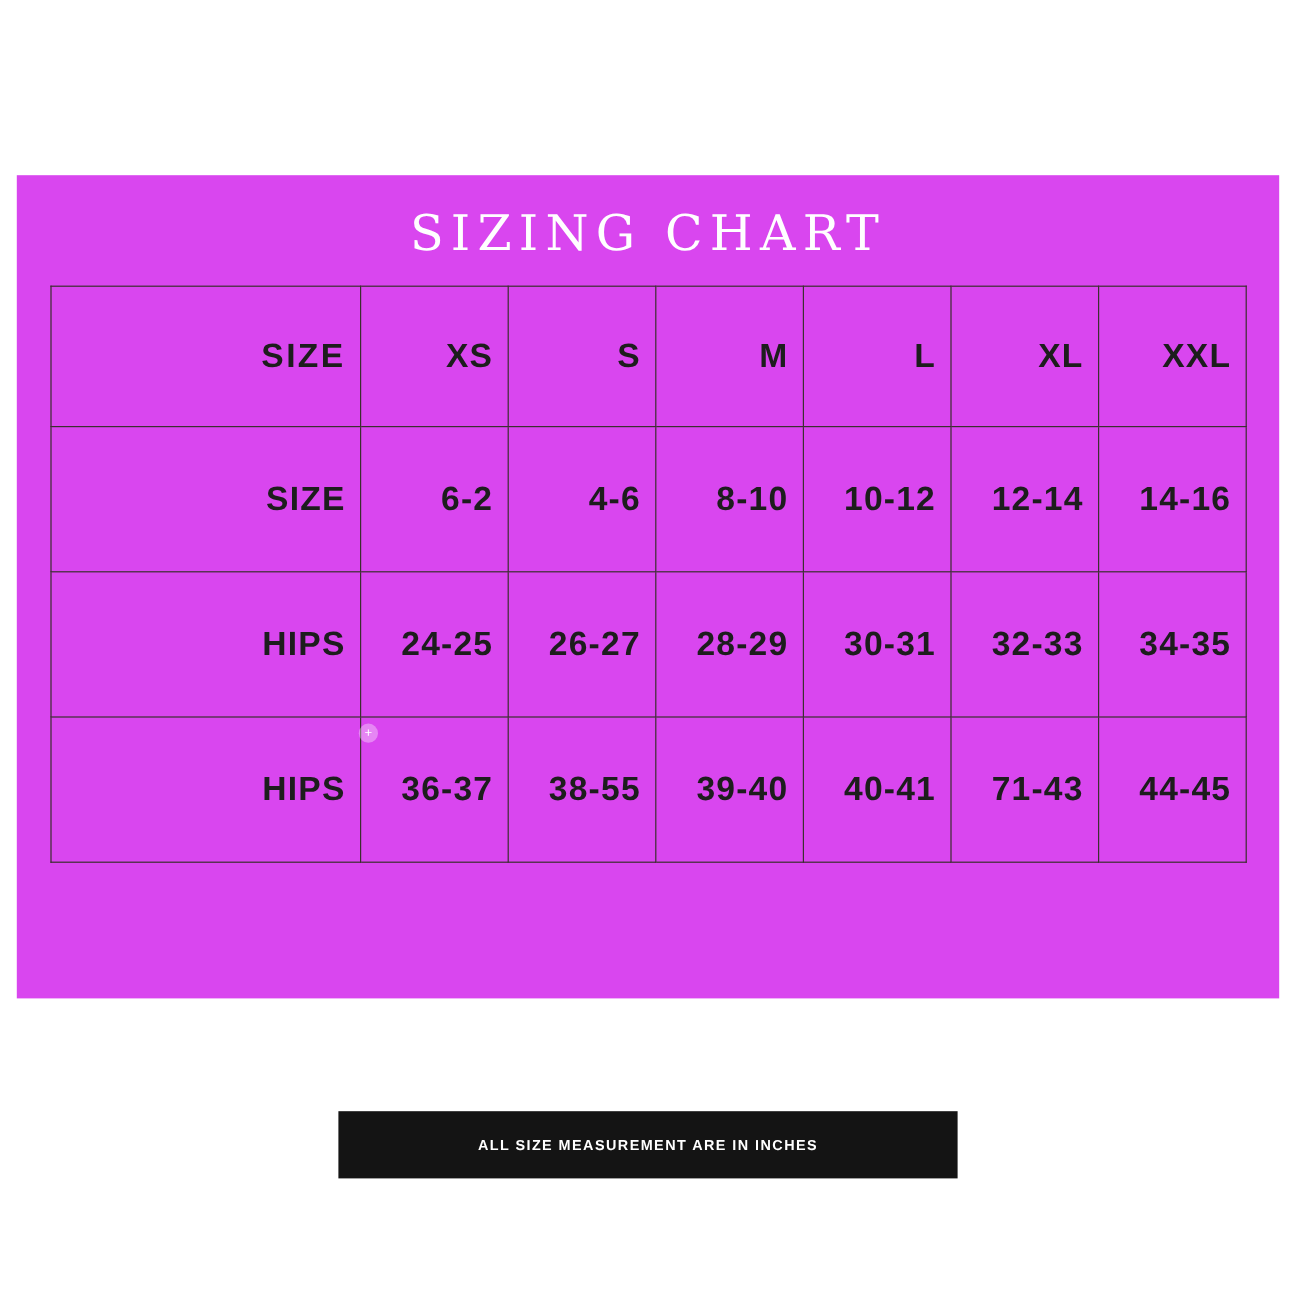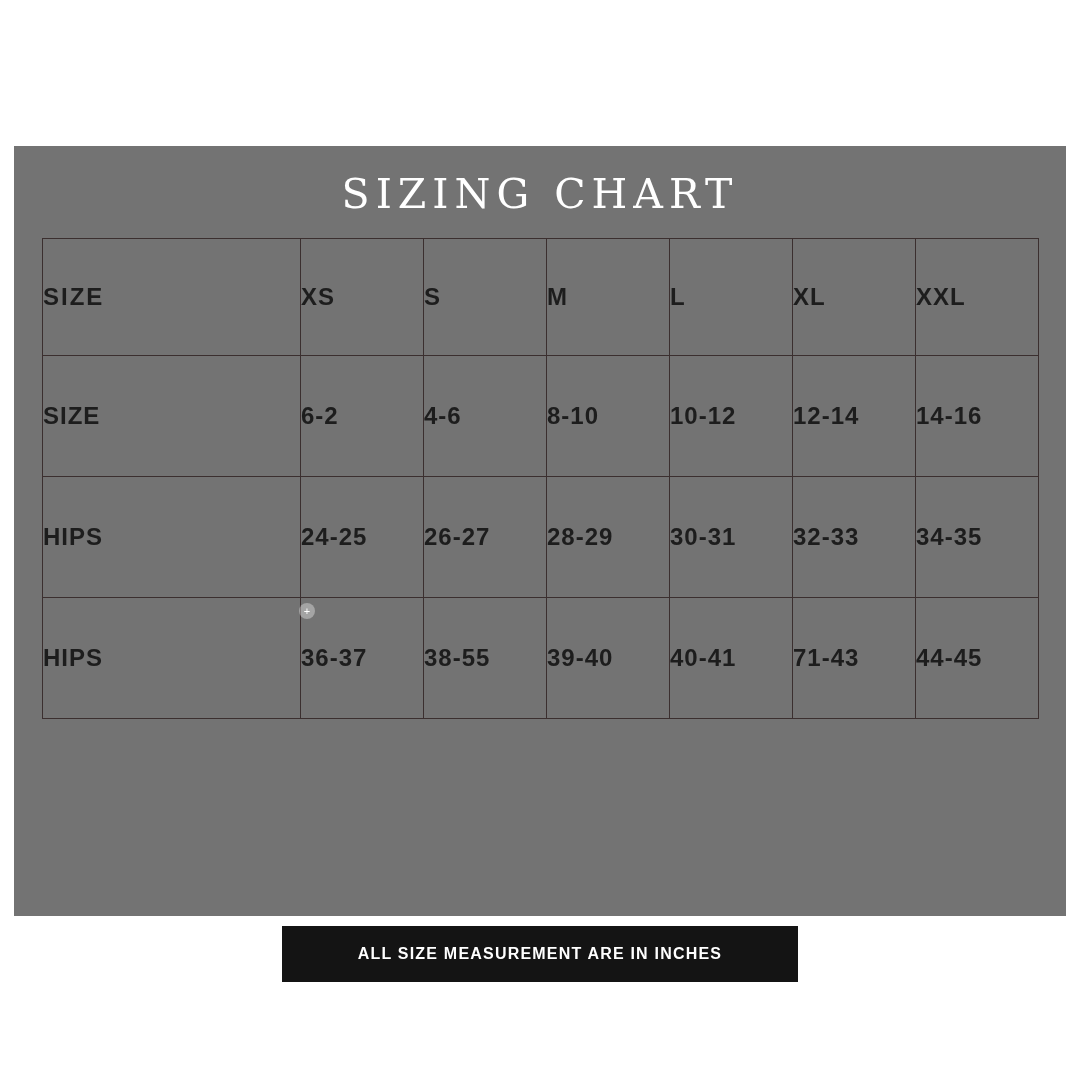--- a/index.html
+++ b/index.html
@@ -34,22 +34,22 @@
     color: #111111;
     font-weight: 400;
   }
 
   
   .panel {
     position: absolute;
     left: 14px;
     top: 146px;
     width: 1052px;
-    height: 770px;
-    background: #737373;
+    height: 686px;
+    background: #d946ef;
   }
 
   .panel-title {
     width: 100%;
     text-align: center;
     margin-top: 24px;
     font-family: "DejaVu Serif", serif;
     font-weight: 400;
     font-size: 41px;
     letter-spacing: 6px;
@@ -65,27 +65,27 @@
   }
 
   table.sizing {
     border-collapse: collapse;
     width: 996px;
     table-layout: fixed;
   }
 
   table.sizing td, table.sizing th {
     border: 1px solid #3b2f2f;
-    text-align: left;
+    text-align: right;
     vertical-align: middle;
     color: #1d1d1d;
     font-weight: bold;
-    font-size: 24px;
+    font-size: 28px;
     letter-spacing: 1px;
-    padding: 0;
+    padding: 12px;
   }
 
   table.sizing tr { height: 121px; }
   table.sizing tr.head-row { height: 117px; }
 
   col.c-label { width: 258px; }
   col.c-size  { width: 123px; }
 
   .head-row th {
     font-size: 19px;
@@ -120,21 +120,21 @@
     position: absolute;
     left: 282px;
     top: 926px;
     width: 516px;
     height: 56px;
     background: #141414;
     color: #ffffff;
     display: flex;
     align-items: center;
     justify-content: center;
-    font-size: 16px;
+    font-size: 12px;
     font-weight: bold;
     letter-spacing: 1.2px;
   }
 </style>
 </head>
 <body>
 
 <div class="page">
 
 

